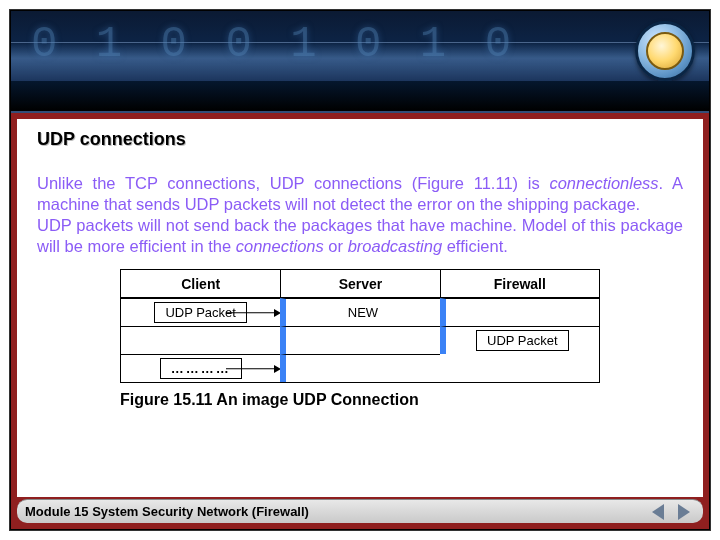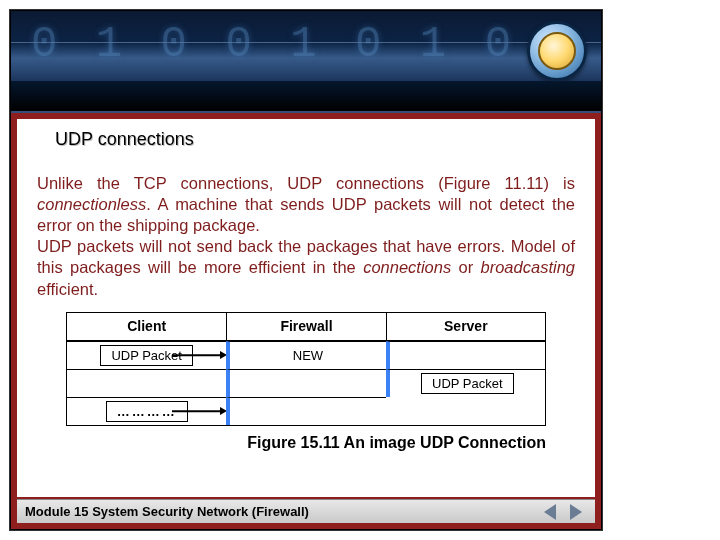--- a/index.html
+++ b/index.html
@@ -6,21 +6,21 @@
   body {
     width: 720px; height: 540px;
     font-family: Arial, Helvetica, sans-serif;
     background: #fff;
     overflow: hidden;
     position: relative;
   }
   .slide {
     position: absolute;
     left: 10px; top: 10px;
-    width: 592px; height: 520px;
+    width: 700px; height: 520px;
     background: #8f1f1f;
     border: 1px solid #000;
     box-shadow: 0 0 0 1px #333;
   }
   
   .banner {
     position: relative;
     height: 102px;
     background: linear-gradient(180deg,#0b1a33 0%,#0d2a52 55%,#072140 100%);
     overflow: hidden;
@@ -69,32 +69,31 @@
 
   
   .content {
     position: absolute;
     left: 6px; right: 6px; top: 108px;
     height: 378px;
     background: #fff;
     padding: 10px 20px 8px 20px;
   }
   .title-row {
-    font-weight: normal;
+    font-weight: bold;
     font-size: 18px;
     color: #000;
     margin-bottom: 12px;
     text-shadow: 1px 1px 0 rgba(0,0,0,0.25);
-    margin-left: 18px;
   }
   .body-text {
     font-size: 16.5px;
     line-height: 1.28;
     text-align: justify;
-    color: #7f1d1d;
+    color: #8b5cf6;
     margin-top: 23px;
   }
   .body-text .italic { font-style: italic; }
 
   
   .diagram-wrap {
     margin: 12px auto 0 auto;
     width: 480px;
   }
   .diagram {
@@ -117,57 +116,58 @@
     display:flex; align-items:center; justify-content:center;
     font-size: 13px;
     position: relative;
   }
   .boxed {
     border: 1px solid #000;
     padding: 2px 10px;
     background: #fff;
     font-size: 13px;
   }
-  .colsep-l { border-left: 4px solid #3b82f6; }
+  .colsep-l { border-left: 6px solid #3b82f6; }
   .arrow-r::after {
     content:"";
     position:absolute; right:-1px; top:50%;
     width: 0; height: 0;
     border-left: 7px solid #000;
     border-top: 4px solid transparent;
     border-bottom: 4px solid transparent;
     transform: translateY(-50%);
   }
   .arrow-r::before {
     content:"";
     position:absolute; right:4px; top:50%;
     width: 50px; height: 1.5px; background:#000;
     transform: translateY(-50%);
   }
   .dots { letter-spacing: 2px; font-weight: bold; }
 
   .caption {
-    text-align: right;
+    text-align: left;
     font-weight: bold;
     font-size: 16px;
     margin-top: 8px;
   }
 
   
   .footer {
     position: absolute;
     left: 6px; right: 6px; bottom: 6px;
     height: 24px;
     background: linear-gradient(180deg,#e8e8e8 0%,#c9c9c9 100%);
     border-top: 1px solid #888;
     display: flex; align-items:center;
     padding: 0 8px;
     font-size: 13px;
     font-weight: bold;
     color: #000;
+    border-radius: 10px;
   }
   .nav {
     margin-left: auto;
     display: flex; gap: 4px;
   }
   .nav-btn {
     width: 22px; height: 18px;
     display:flex; align-items:center; justify-content:center;
     cursor: pointer;
   }
@@ -189,28 +189,28 @@
       <div class="logo-inner"></div>
     </div>
   </div>
 
   <div class="content">
     <div class="title-row">UDP connections</div>
 
     <div class="body-text">
       <span>Unlike the TCP connections, UDP connections (Figure 11.11) is </span><span class="italic">connectionless</span><span>. A machine that sends UDP packets will not detect the error on the shipping package.</span>
       <br>
-      <span>UDP packets will not send back the packages that have errors. Model of this packages will be more efficient in the </span><span class="italic">connections</span><span> or </span><span class="italic">broadcasting</span><span> efficient.</span>
+      <span>UDP packets will not send back the packages that have machine. Model of this package will be more efficient in the </span><span class="italic">connections</span><span> or </span><span class="italic">broadcasting</span><span> efficient.</span>
     </div>
 
     <div class="diagram-wrap">
       <div class="diagram">
         <div class="dhead">Client</div>
+        <div class="dhead">Server</div>
         <div class="dhead">Firewall</div>
-        <div class="dhead">Server</div>
 
         <div class="dcell arrow-r">
           <span class="boxed">UDP Packet</span>
         </div>
         <div class="dcell colsep-l">
           <span>NEW</span>
         </div>
         <div class="dcell colsep-l">
           <span></span>
         </div>

